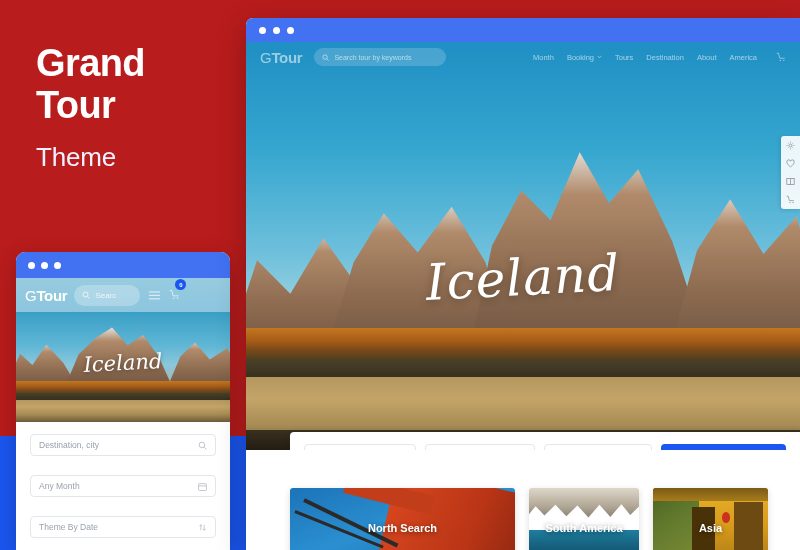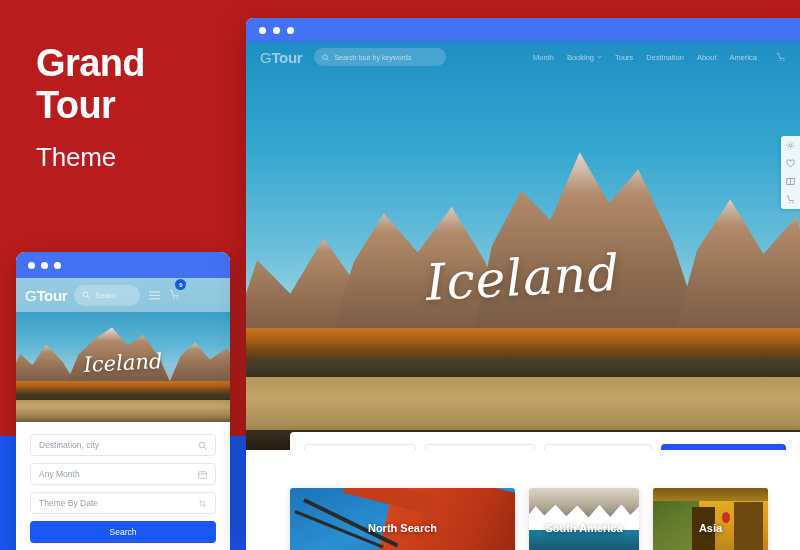--- a/index.html
+++ b/index.html
@@ -73,21 +73,21 @@
   }
   .mobile-script {
     position: absolute; left: 50%; top: 46%; transform: translate(-50%,-50%) rotate(-3deg);
     color: #fff; font-family: "DejaVu Serif", serif; font-style: italic;
     font-size: 21px; text-shadow: 0 1px 4px rgba(0,0,0,.35); white-space: nowrap;
   }
   .mobile-form { padding: 12px 14px 0 14px; background: #fff; }
   .m-field {
     height: 22px; border: 1px solid #e3e6ec; border-radius: 4px;
     display: flex; align-items: center; justify-content: space-between;
-    padding: 0 8px; margin-bottom: 7px;
+    padding: 0 8px; margin-bottom: 19px;
   }
   .m-field span.lbl { font-size: 8.5px; color: #9aa1ad; }
   .m-btn {
     height: 22px; background: #1a56f0; border-radius: 4px; color: #fff;
     display: flex; align-items: center; justify-content: center;
     font-size: 8.5px; margin-bottom: 6px;
   }
   .m-adv { font-size: 7.5px; color: #5a6372; display: flex; align-items: center; gap: 4px; }
 
   

